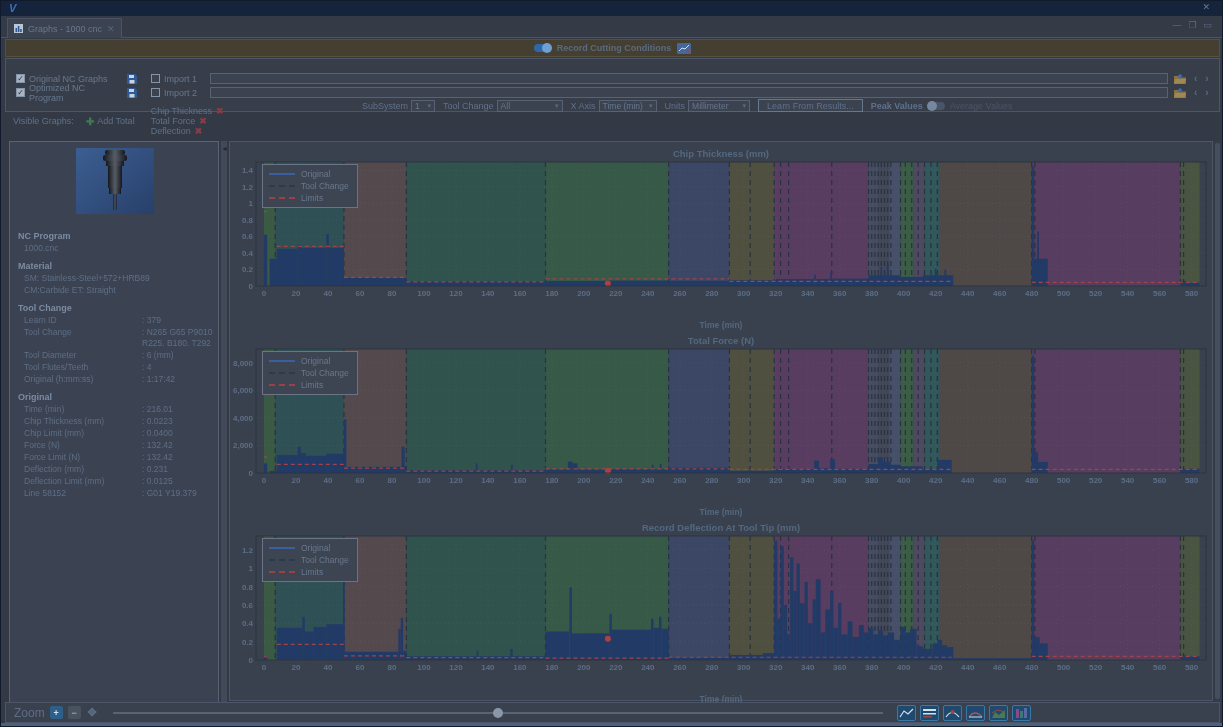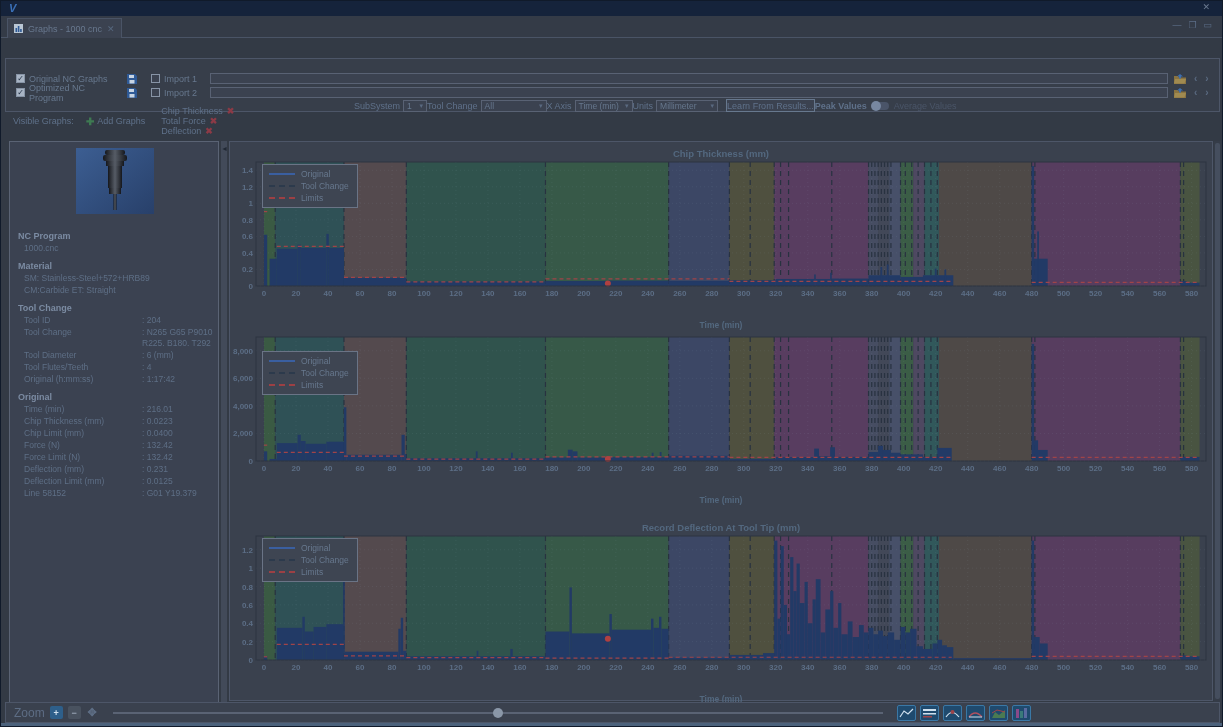--- a/index.html
+++ b/index.html
@@ -28,24 +28,24 @@
   .graph-options{position:absolute;left:4px;top:57px;width:1215px;height:54px;background:#373e4a;border:1px solid #4d5668;}
   .go-header{height:12px;color:#4e5c70;font-size:8px;padding:1px 5px;position:relative;}
   .go-chevron{position:absolute;right:8px;top:1px;color:#5a6a80;font-size:8px;}
   .go-row{position:absolute;left:0;width:100%;height:13px;display:flex;align-items:center;}
   .cbx{width:9px;height:9px;border:1px solid #8794a6;background:#a8b4c4;font-size:8px;line-height:8px;text-align:center;color:#233246;margin-left:10px;}
   .cbx.empty{background:#3b4250;}
   .cbx-label{color:#67788e;font-size:9px;margin-left:4px;}
   .input-long{height:11px;background:#3b4250;border:1px solid #596274;flex:0 0 auto;}
   .mini-ico{margin-left:6px;display:inline-block;}
   .chev-btn{color:#5a6a80;font-size:10px;margin-left:8px;font-weight:bold;}
-  .ctl-label{color:#5f718a;font-size:9px;}
+  .ctl-label{color:#5f718a;font-size:9px;margin-left:8px;}
   .sel{height:12px;background:#3b4250;border:1px solid #596274;color:#67788e;font-size:8.5px;display:inline-flex;align-items:center;justify-content:space-between;padding:0 3px;margin-left:3px;}
   .sel .car{color:#5a6a80;font-size:7px;margin-left:4px;}
-  .btn{height:13px;background:#3b4250;border:1px solid #67788e;color:#5f718a;font-size:9px;display:inline-flex;align-items:center;padding:0 0;margin-left:8px;}
+  .btn{height:13px;background:#3b4250;border:1px solid #67788e;color:#5f718a;font-size:9px;display:inline-flex;align-items:center;padding:0 8px;margin-left:8px;}
   .dim{color:#4a5568;}
   
   .visrow{position:absolute;left:4px;top:112px;width:1215px;height:16px;display:flex;align-items:center;}
   .vis-label{color:#5f718a;font-size:9px;margin-left:8px;}
   .addgraph{color:#5f718a;font-size:9px;margin-left:12px;display:flex;align-items:center;gap:3px;}
   .plus{color:#3e7a52;font-weight:bold;font-size:10px;}
   .chip{color:#5f718a;font-size:9px;margin-left:16px;display:flex;align-items:center;gap:4px;}
   .redx{color:#8c3a46;font-weight:bold;font-size:9px;}
   
   .left-panel{position:absolute;left:8px;top:140px;width:210px;height:562px;background:#3b4251;border:1px solid #5a6374;}
@@ -103,20 +103,31 @@
       <span class="tab-label">Graphs - 1000 cnc</span>
       <span class="tab-close">✕</span>
     </div>
     <div class="win-controls">
       <span>—</span>
       <span>❐</span>
       <span>▭</span>
     </div>
   </div>
 
+  <div class="recordbar">
+    <span class="toggle on">
+        <span class="knob"></span>
+      </span>
+    <span class="rec-label">Record Cutting Conditions</span>
+    <svg width="14" height="11">
+        <rect x="0" y="0" width="14" height="11" rx="1" fill="#44689a"></rect>
+        <polyline points="2,8 5,5 8,6 12,2" stroke="#cfe0ee" stroke-width="1" fill="none"></polyline>
+        <circle cx="11" cy="8" r="1.5" fill="#a04448"></circle>
+      </svg>
+  </div>
 
   <div class="graph-options">
     <div class="go-row" style="top:13px;">
       <span class="cbx">✓</span>
       <span class="cbx-label" style="width:92px;">Original NC Graphs</span>
       <svg class="mini-ico" width="10" height="10">
           <path d="M0 0 h8 l2 2 v8 h-10 z" fill="#2f5a96"></path>
           <rect x="2" y="1" width="5" height="3" fill="#c8d4e2"></rect>
           <rect x="2.5" y="6" width="5" height="3.5" fill="#c8d4e2"></rect>
         </svg>
@@ -177,21 +188,21 @@
           <span class="knob"></span>
         </span>
       <span class="ctl-label dim" style="margin-left:5px;">Average Values</span>
     </div>
   </div>
 
   <div class="visrow">
     <span class="vis-label">Visible Graphs:</span>
     <span class="addgraph">
         <span class="plus">✚</span>
-        <span>Add Graphs</span>
+        <span>Add Total</span>
       </span>
     <span id="graph-chips">
         <span class="chip">
           <span>Chip Thickness</span>
           <span class="redx">✖</span>
         </span>
         <span class="chip">
           <span>Total Force</span>
           <span class="redx">✖</span>
         </span>
@@ -230,22 +241,22 @@
         </div>
         <div class="lp-section-title">Material</div>
         <div class="lp-line">
           <span class="">SM: Stainless-Steel+572+HRB89</span>
         </div>
         <div class="lp-line">
           <span class="">CM:Carbide ET: Straight</span>
         </div>
         <div class="lp-section-title">Tool Change</div>
         <div class="lp-line">
-          <span class="lbl">Tool ID</span>
-          <span>: 204</span>
+          <span class="lbl">Learn ID</span>
+          <span>: 379</span>
         </div>
         <div class="lp-line">
           <span class="lbl">Tool Change</span>
           <span>: N265 G65 P9010 R225. B180. T292</span>
         </div>
         <div class="lp-line">
           <span class="lbl">Tool Diameter</span>
           <span>: 6 (mm)</span>
         </div>
         <div class="lp-line">
@@ -473,20 +484,21 @@
             <span class="sw dashdark"></span>
             <span class="lt">Tool Change</span>
           </div>
           <div class="legend-item">
             <span class="sw dashred"></span>
             <span class="lt">Limits</span>
           </div>
         </div>
       </div>
       <div class="chart-block" style="top: 193px;">
+        <div class="chart-title">Total Force (N)</div>
         <svg width="982" height="162">
           <rect x="33.996632996633" y="2" width="11.1952861952862" height="124" fill="#3a5a43"></rect>
           <rect x="45.1919191919192" y="2" width="68.77104377104376" height="124" fill="#2f5156"></rect>
           <rect x="113.96296296296296" y="2" width="62.373737373737384" height="124" fill="#544a4e"></rect>
           <rect x="176.33670033670035" y="2" width="139.14141414141415" height="124" fill="#30534d"></rect>
           <rect x="315.4781144781145" y="2" width="123.14814814814815" height="124" fill="#375948"></rect>
           <rect x="438.62626262626264" y="2" width="60.77441077441074" height="124" fill="#3c4765"></rect>
           <rect x="499.4006734006734" y="2" width="44.78114478114475" height="124" fill="#4f503f"></rect>
           <rect x="544.1818181818181" y="2" width="94.3602693602694" height="124" fill="#583d60"></rect>
           <rect x="638.5420875420875" y="2" width="9.595959595959584" height="124" fill="#464d62"></rect>

